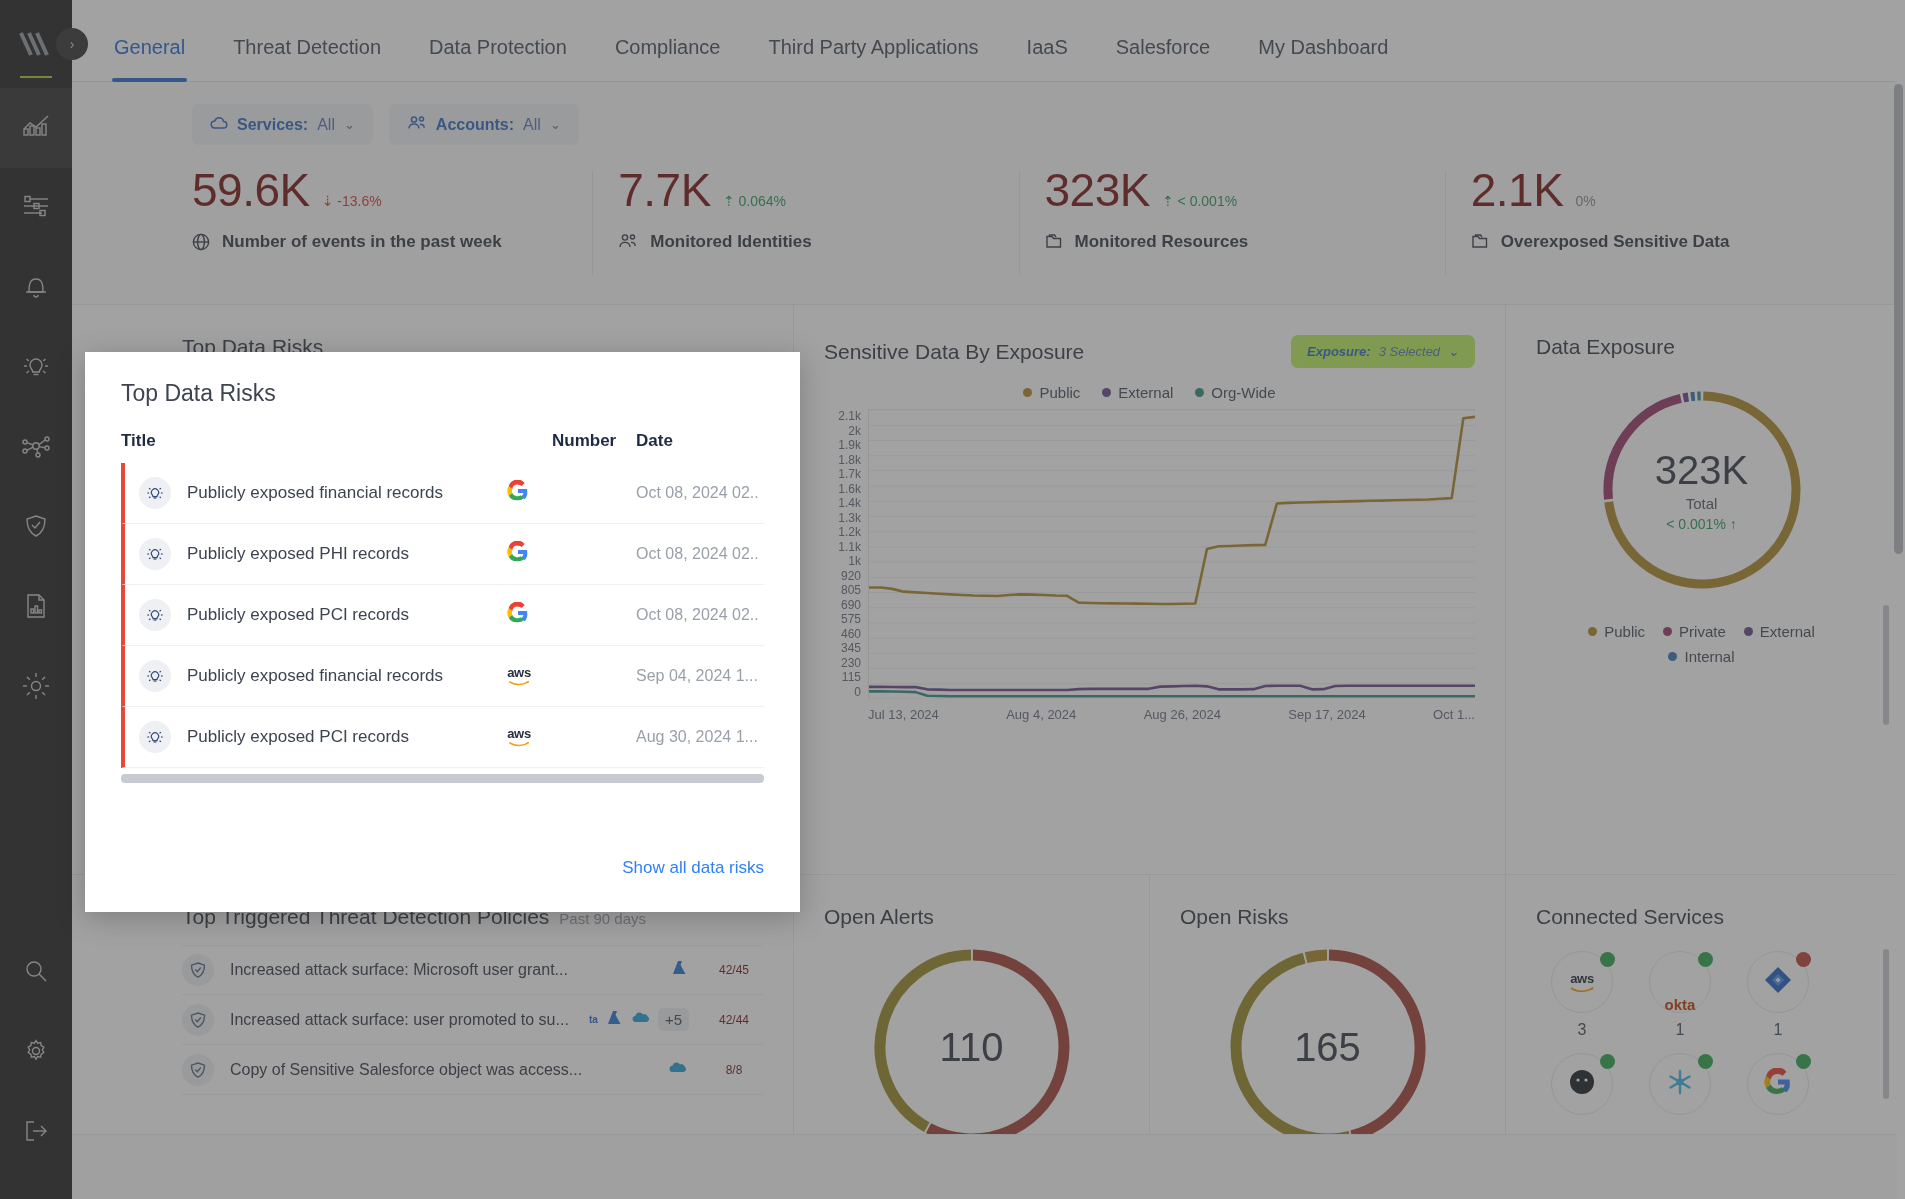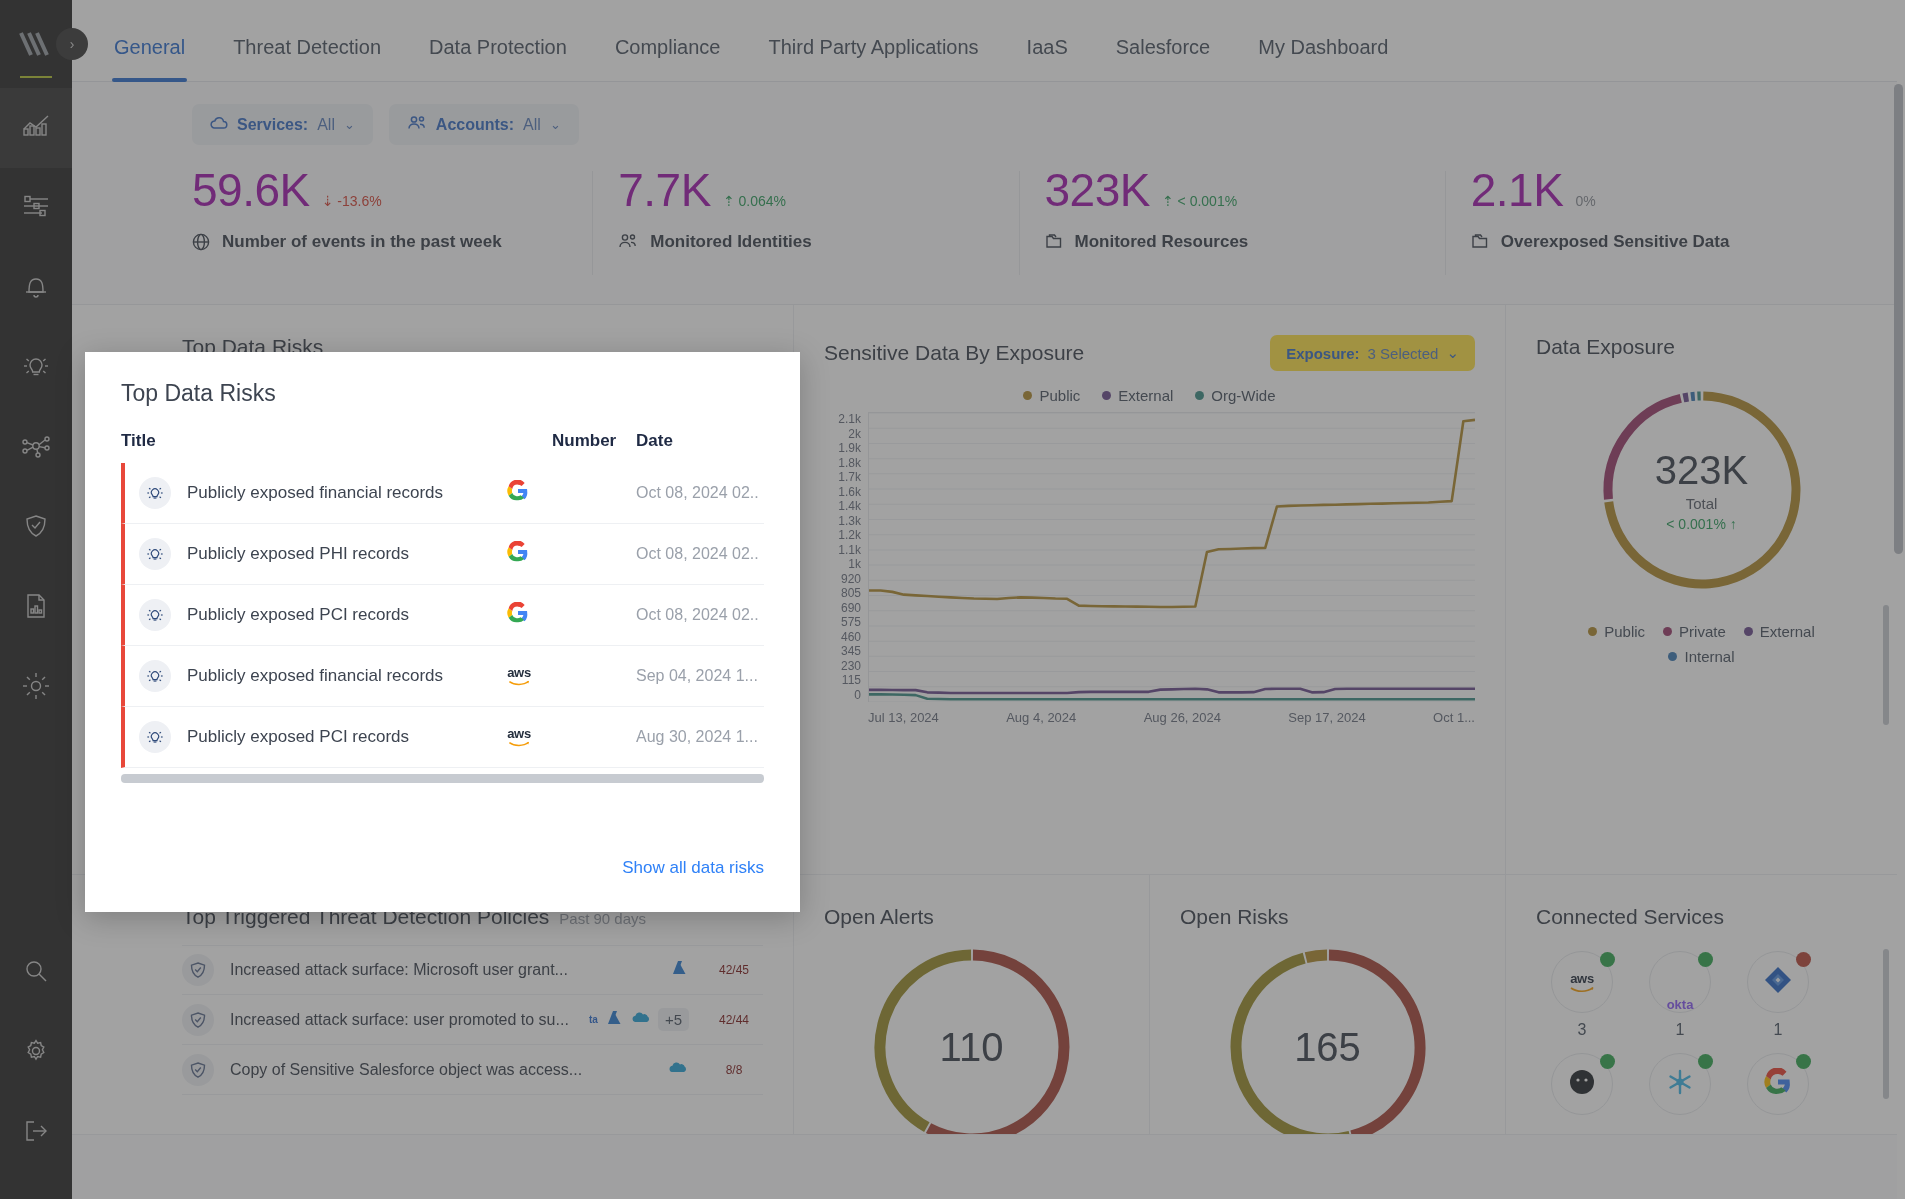--- a/index.html
+++ b/index.html
@@ -93,21 +93,21 @@
     display: flex; padding: 0 0 0 128px;
     border-bottom: 1px solid #e8eaee;
     height: 142px;
   }
   .kpi { flex: 1 1 0; padding-right: 20px; position: relative; }
   .kpi + .kpi::before {
     content: ""; position: absolute; left: -26px; top: 8px;
     width: 1px; height: 104px; background: #e8eaee;
   }
   .kpi-top { display: flex; align-items: baseline; gap: 12px; }
-  .kpi-value { font-size: 46px; font-weight: 300; color: #a21caf; letter-spacing: -0.5px; }
+  .kpi-value { font-size: 46px; font-weight: 300; color: #7f1d1d; letter-spacing: -0.5px; }
   .kpi-delta { font-size: 14px; }
   .kpi-delta.down { color: #d5463a; }
   .kpi-delta.up { color: #2f9e5e; }
   .kpi-delta.flat { color: #8a8f98; }
   .kpi-label {
     display: flex; gap: 12px; align-items: flex-start;
     margin-top: 14px; font-size: 17px; font-weight: bold; color: #3d4450;
     max-width: 330px; line-height: 1.3;
   }
   .kpi-label svg { stroke: #3d4450; fill: none; stroke-width: 1.4; flex: 0 0 auto; margin-top: 2px; }
@@ -135,22 +135,22 @@
 
   .panel-title {
     font-size: 21px; color: #3d4450; font-weight: normal;
   }
   .panel-title .sub { font-size: 15px; color: #9aa0aa; margin-left: 10px; }
   .panel-head { display: flex; align-items: center; justify-content: space-between; }
 
   
   .exposure-chip {
     display: flex; align-items: center; gap: 8px;
-    background: #fde047; border-radius: 7px;
-    padding: 9px 16px; font-size: 15px; color: #3b6fc4; cursor: pointer;
+    background: #bef264; border-radius: 7px;
+    padding: 9px 16px; font-size: 13px; color: #3b6fc4; cursor: pointer; font-style: italic;
   }
   .exposure-chip b { font-weight: bold; }
   .exposure-chip .v { color: #5b7fbb; }
 
   
   .legend { display: flex; gap: 22px; justify-content: center; margin-top: 16px; }
   .legend-item { display: flex; align-items: center; gap: 7px; font-size: 15px; color: #4b5563; }
   .legend-dot { width: 9px; height: 9px; border-radius: 50%; }
 
   
@@ -796,21 +796,21 @@
                     <path d="M21.5 3.4 L24.3 2.2 L23.6 5" fill="#f59d0b"></path>
                   </svg>
               </span>
             </div>
             <div class="svc-count">3</div>
           </div>
 
           <div class="svc-cell">
             <div class="svc-circle">
               <span class="svc-dot" style="background:#34a853;"></span>
-              <span style="font-size:13px;font-weight:bold;color:#8b5cf6;margin-top:44px;">okta</span>
+              <span style="font-size:15px;font-weight:bold;color:#c2410c;margin-top:44px;">okta</span>
             </div>
             <div class="svc-count">1</div>
           </div>
 
           <div class="svc-cell">
             <div class="svc-circle">
               <span class="svc-dot" style="background:#b94a3d;"></span>
               <span>
                 <svg width="30" height="30" viewBox="0 0 30 30">
                   <path d="M15 2 L28 15 L15 28 L2 15 Z" fill="#2a67c4"></path>

